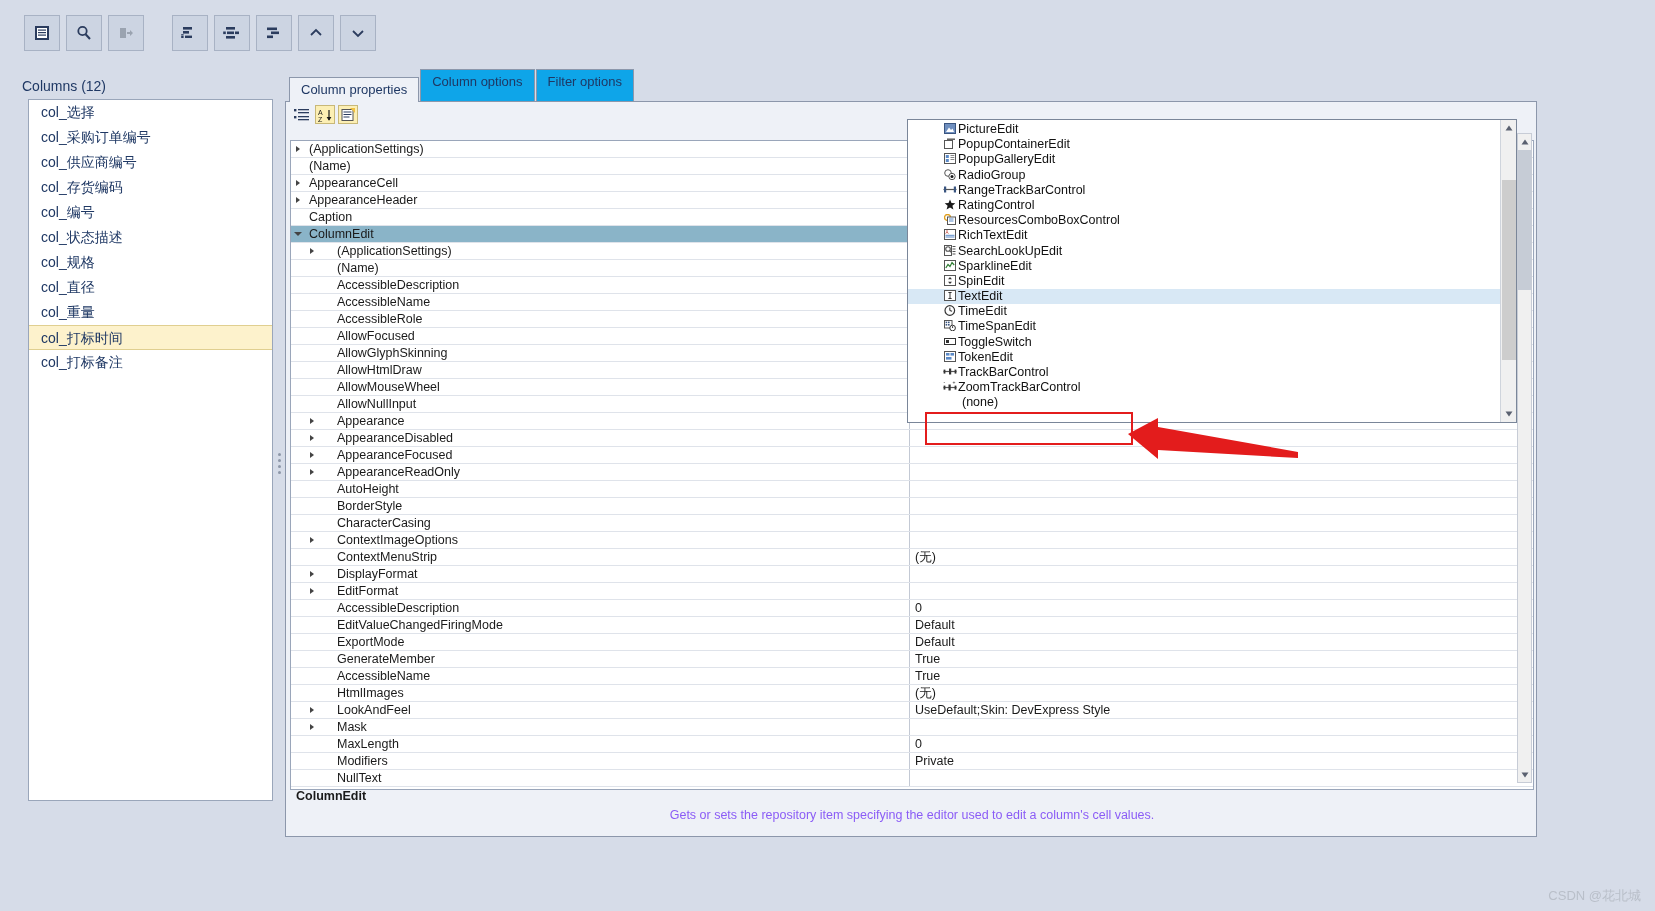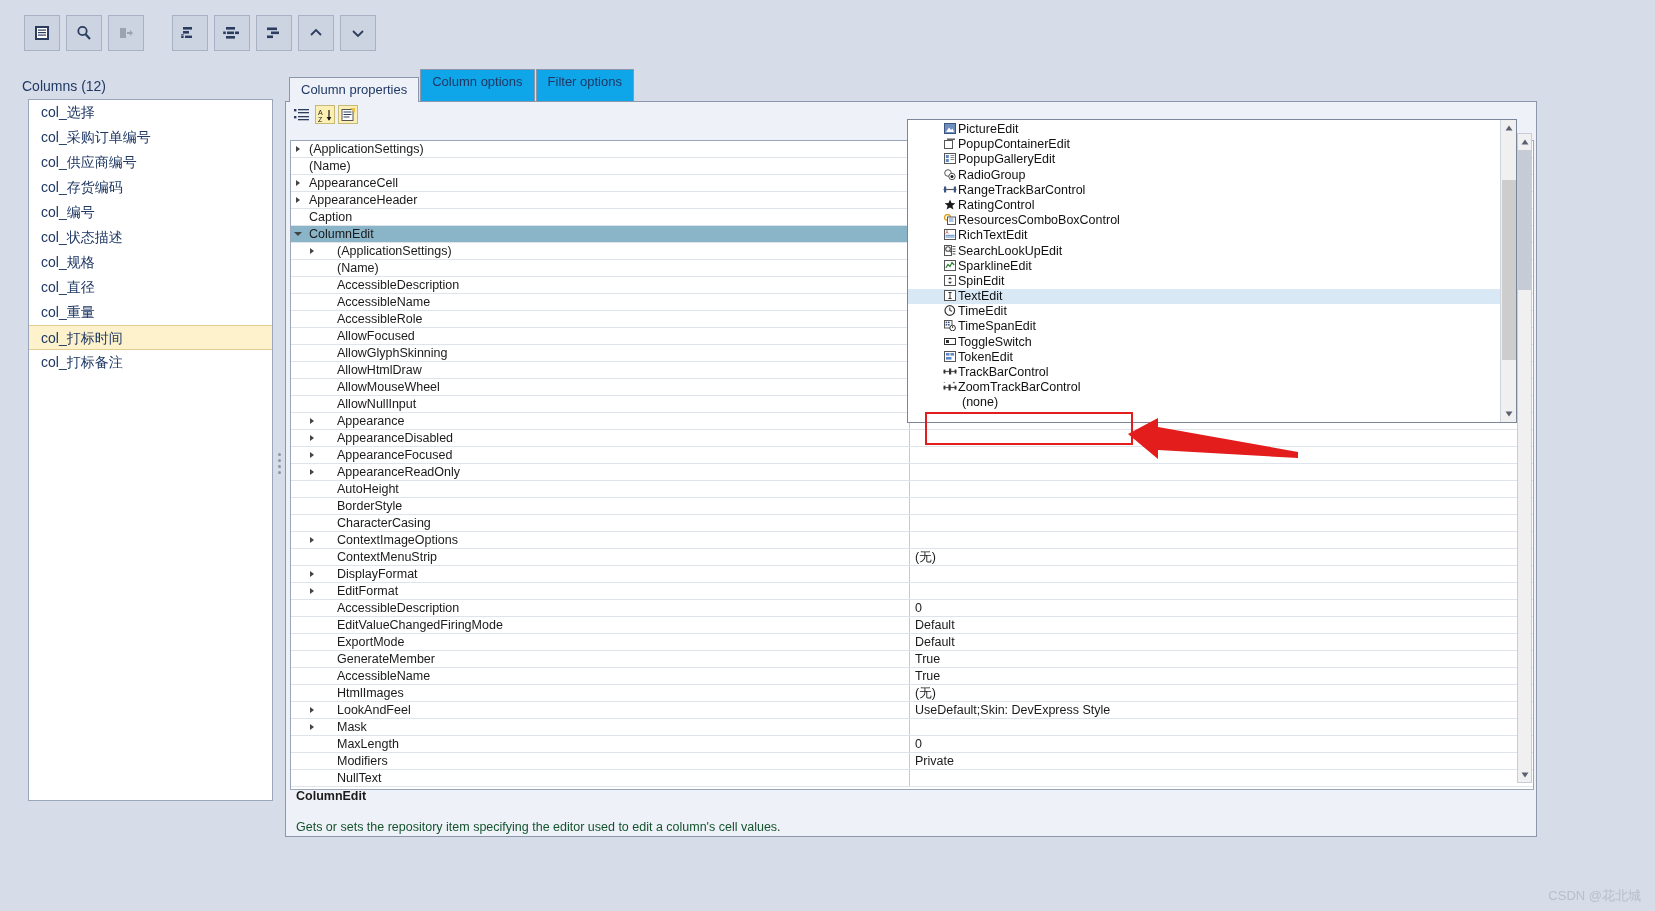--- a/index.html
+++ b/index.html
@@ -265,21 +265,21 @@
 
   
   .descpane {
     position: absolute;
     left: 4px; top: 685px;
     width: 1244px;
     height: 46px;
     padding: 2px 6px;
   }
   .desc-title { font-size: 12.5px; font-weight: bold; color: #1a1a1a; }
-  .desc-text { font-size: 12.5px; color: #14532d; margin-top: 17px; }
+  .desc-text { font-size: 12.5px; color: #8b5cf6; margin-top: 5px; text-align: center; }
 
   
   .splitter {
     position: absolute;
     left: 276px; top: 448px;
     width: 6px; height: 30px;
     display: flex; flex-direction: column; justify-content: center;
     align-items: center; gap: 3px;
   }
   .splitter i { width: 3px; height: 3px; background: #8d97a8; border-radius: 50%; display:block; }

